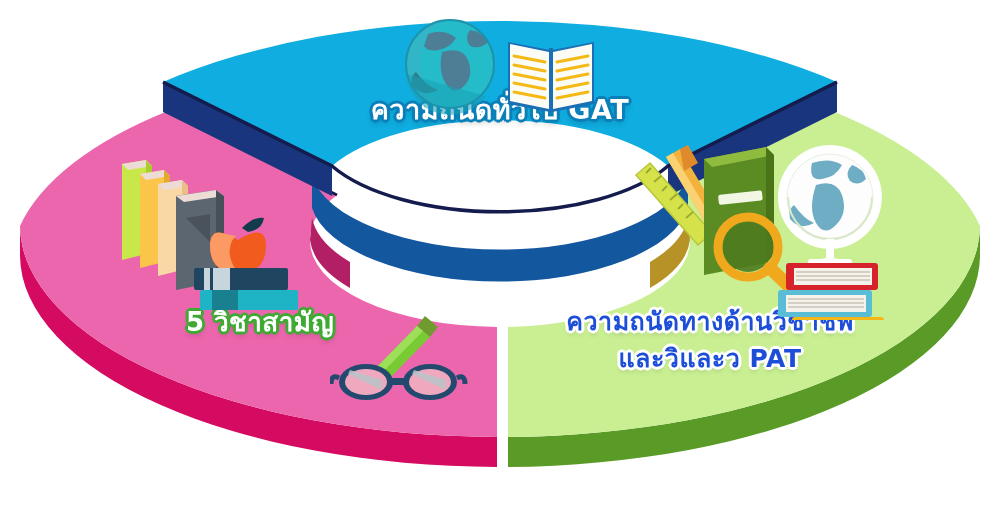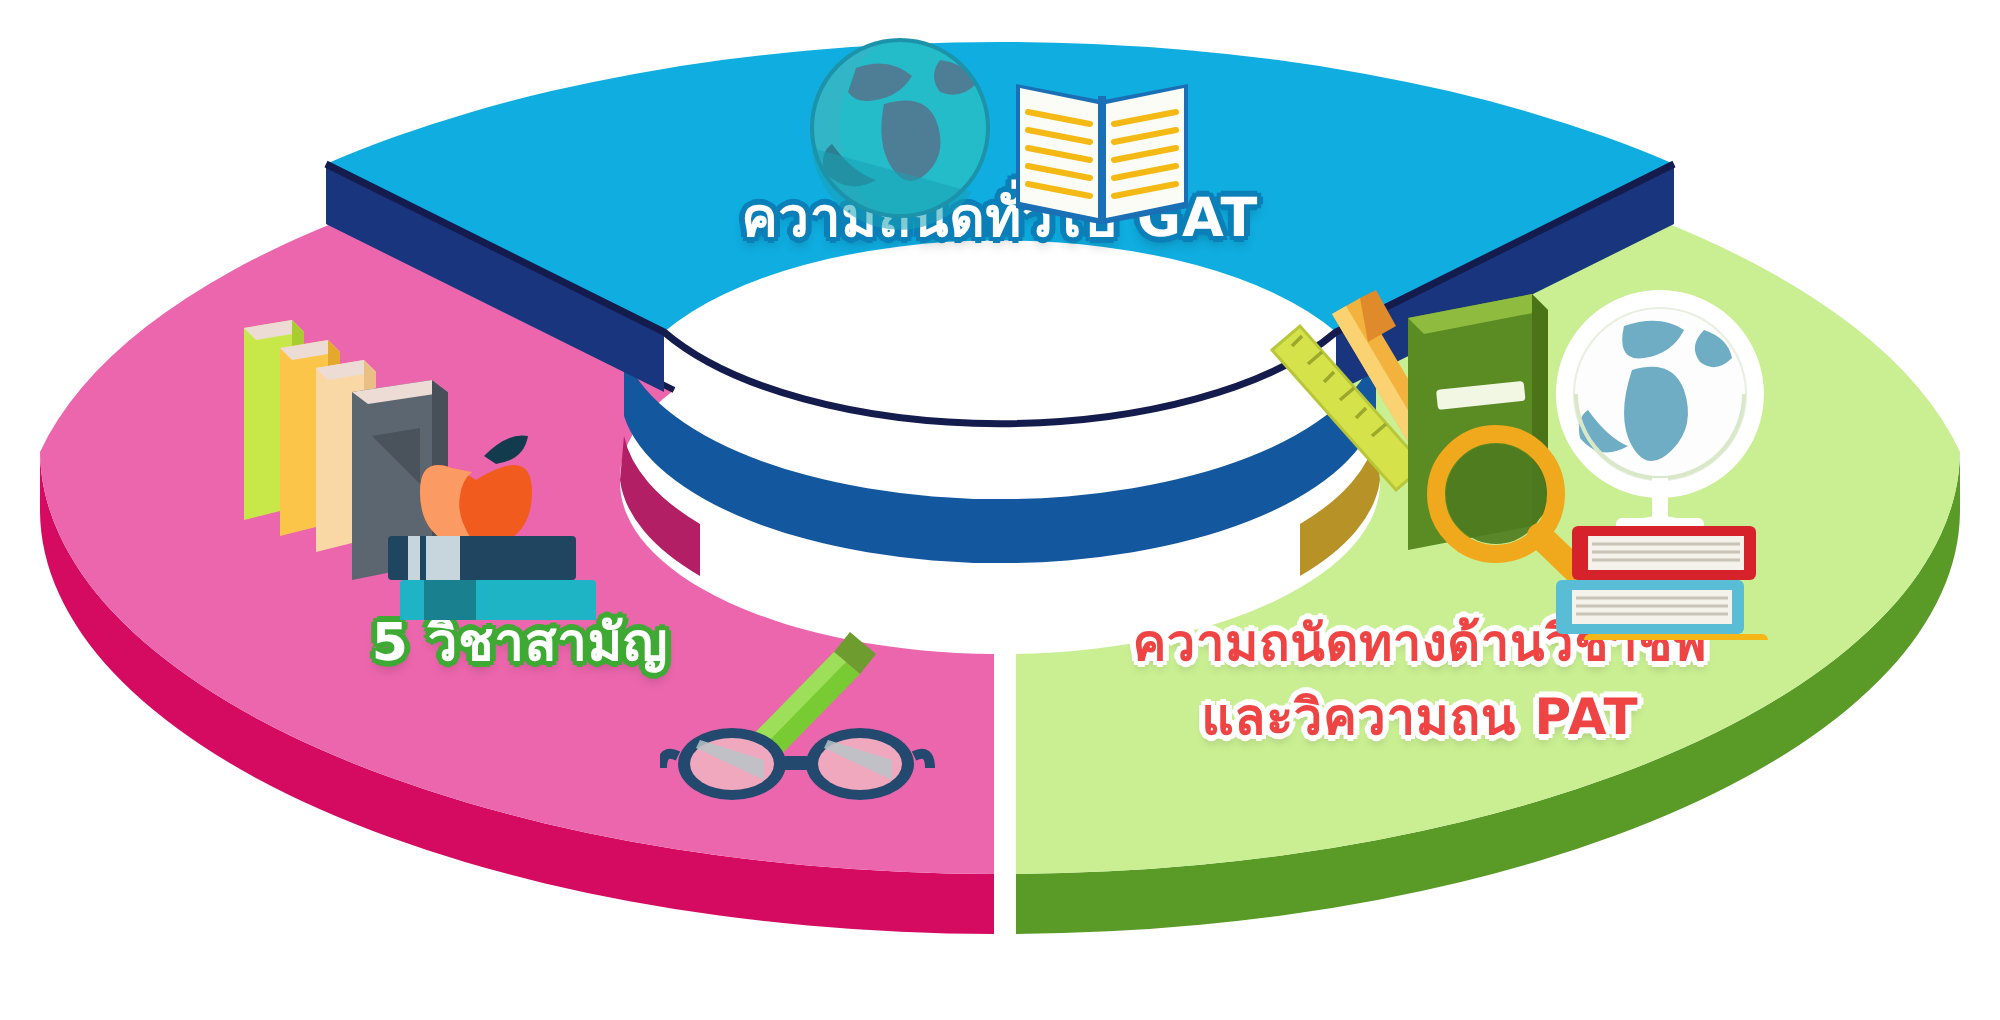--- a/index.html
+++ b/index.html
@@ -60,21 +60,21 @@
       -2px  2px 0 #3faa33,  2px  2px 0 #3faa33,
       -3px  0   0 #3faa33,  3px  0   0 #3faa33,
        0   -3px 0 #3faa33,  0    3px 0 #3faa33,
        0    4px 6px rgba(0,0,0,.22);
   }
   #label-pat {
     left: 540px;
     top: 306px;
     width: 340px;
     font-size: 25px;
-    color: #ef4444;
+    color: #1d4ed8;
     text-shadow:
       -2px -2px 0 #ffffff,  2px -2px 0 #ffffff,
       -2px  2px 0 #ffffff,  2px  2px 0 #ffffff,
       -3px  0   0 #ffffff,  3px  0   0 #ffffff,
        0   -3px 0 #ffffff,  0    3px 0 #ffffff,
        0    4px 5px rgba(0,0,0,.18);
   }
   #label-pat .line2 { display: block; margin-top: 6px; }
 
   
@@ -174,21 +174,21 @@
 
     <rect x="497" y="320" width="11" height="150" fill="#ffffff"></rect>
   </svg>
 
   <div class="label" id="label-gat">ความถนัดทั่วไป GAT</div>
 
   <div class="label" id="label-nine">5 วิชาสามัญ</div>
 
   <div class="label" id="label-pat">
     <span class="line1">ความถนัดทางด้านวิชาชีพ</span>
-    <span class="line2">และวิความถน PAT</span>
+    <span class="line2">และวิและว PAT</span>
   </div>
 
   <div class="icon-group" id="icons-top">
     <svg viewBox="0 0 210 110" width="210" height="110">
 
       <g>
         <circle cx="52" cy="52" r="44" fill="#25bcc9"></circle>
         <path d="M52 8 a44 44 0 0 0 0 88 a30 44 0 0 1 0 -88 Z" fill="#4aa8c4" opacity=".35"></path>
         <path d="M30 22 q16 -6 28 4 q-6 10 -18 12 q-10 2 -14 -4 Z" fill="#4e7d96"></path>
         <path d="M44 40 q20 -6 26 8 q6 16 -4 26 q-10 10 -18 -2 q-8 -12 -4 -32 Z" fill="#4e7d96"></path>

